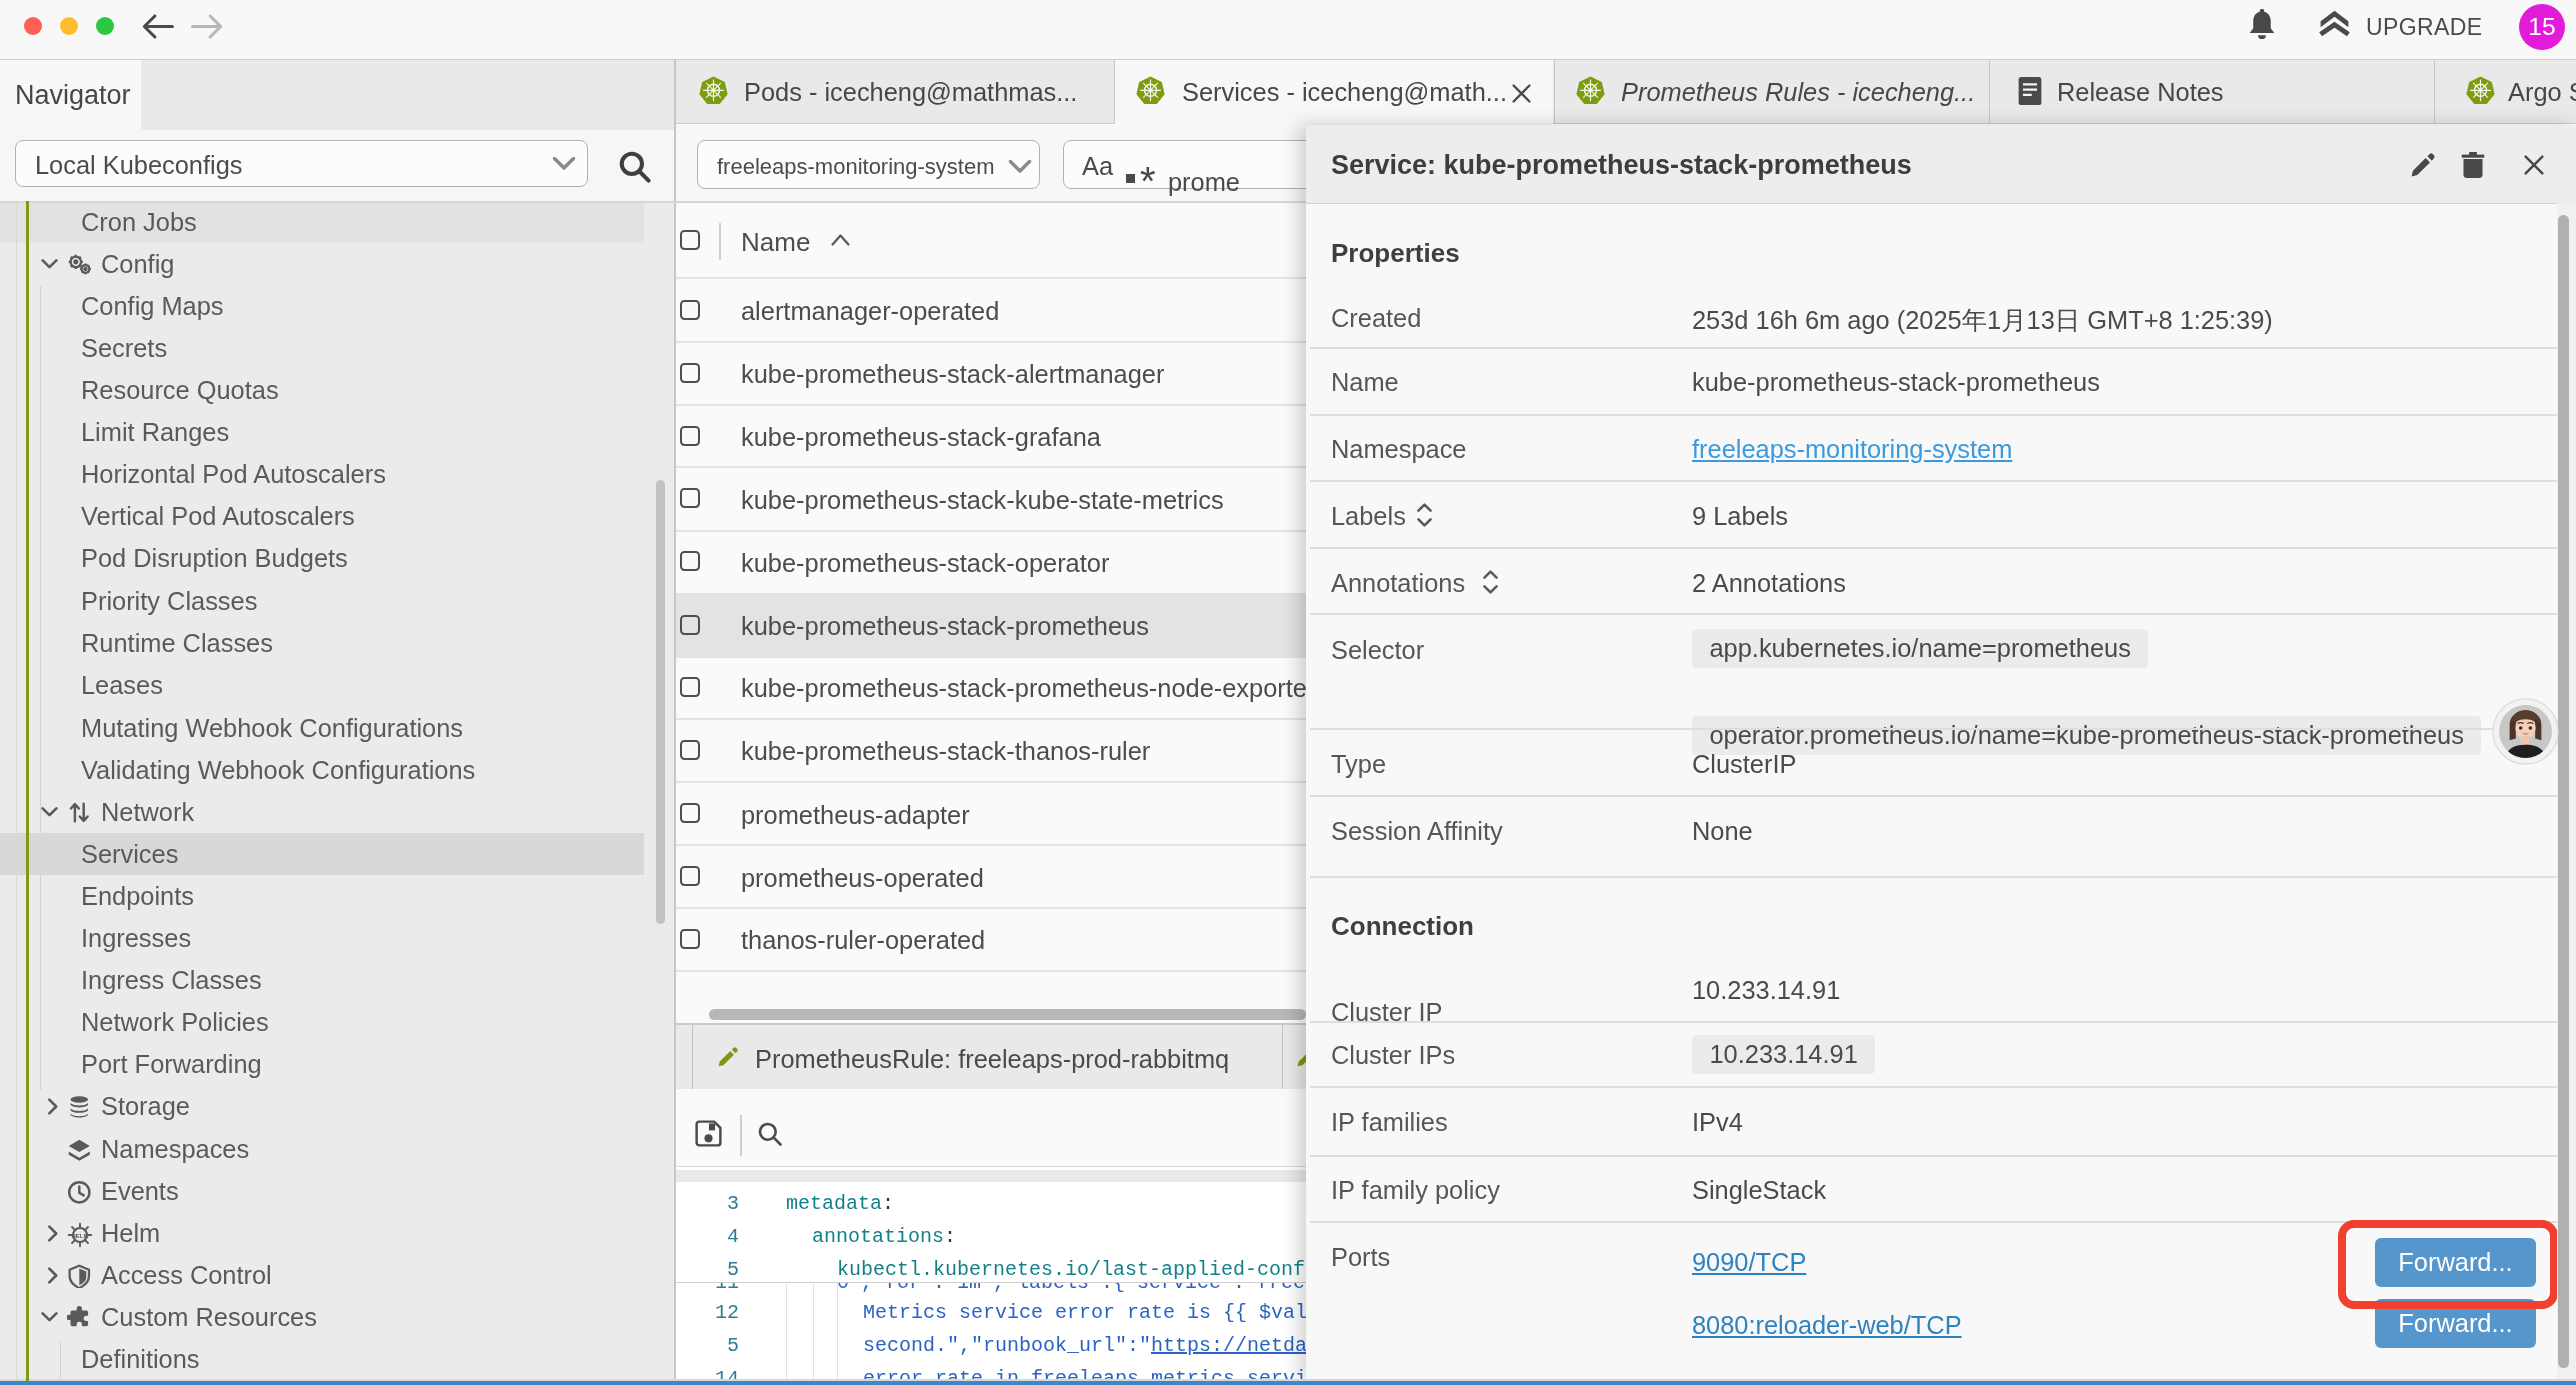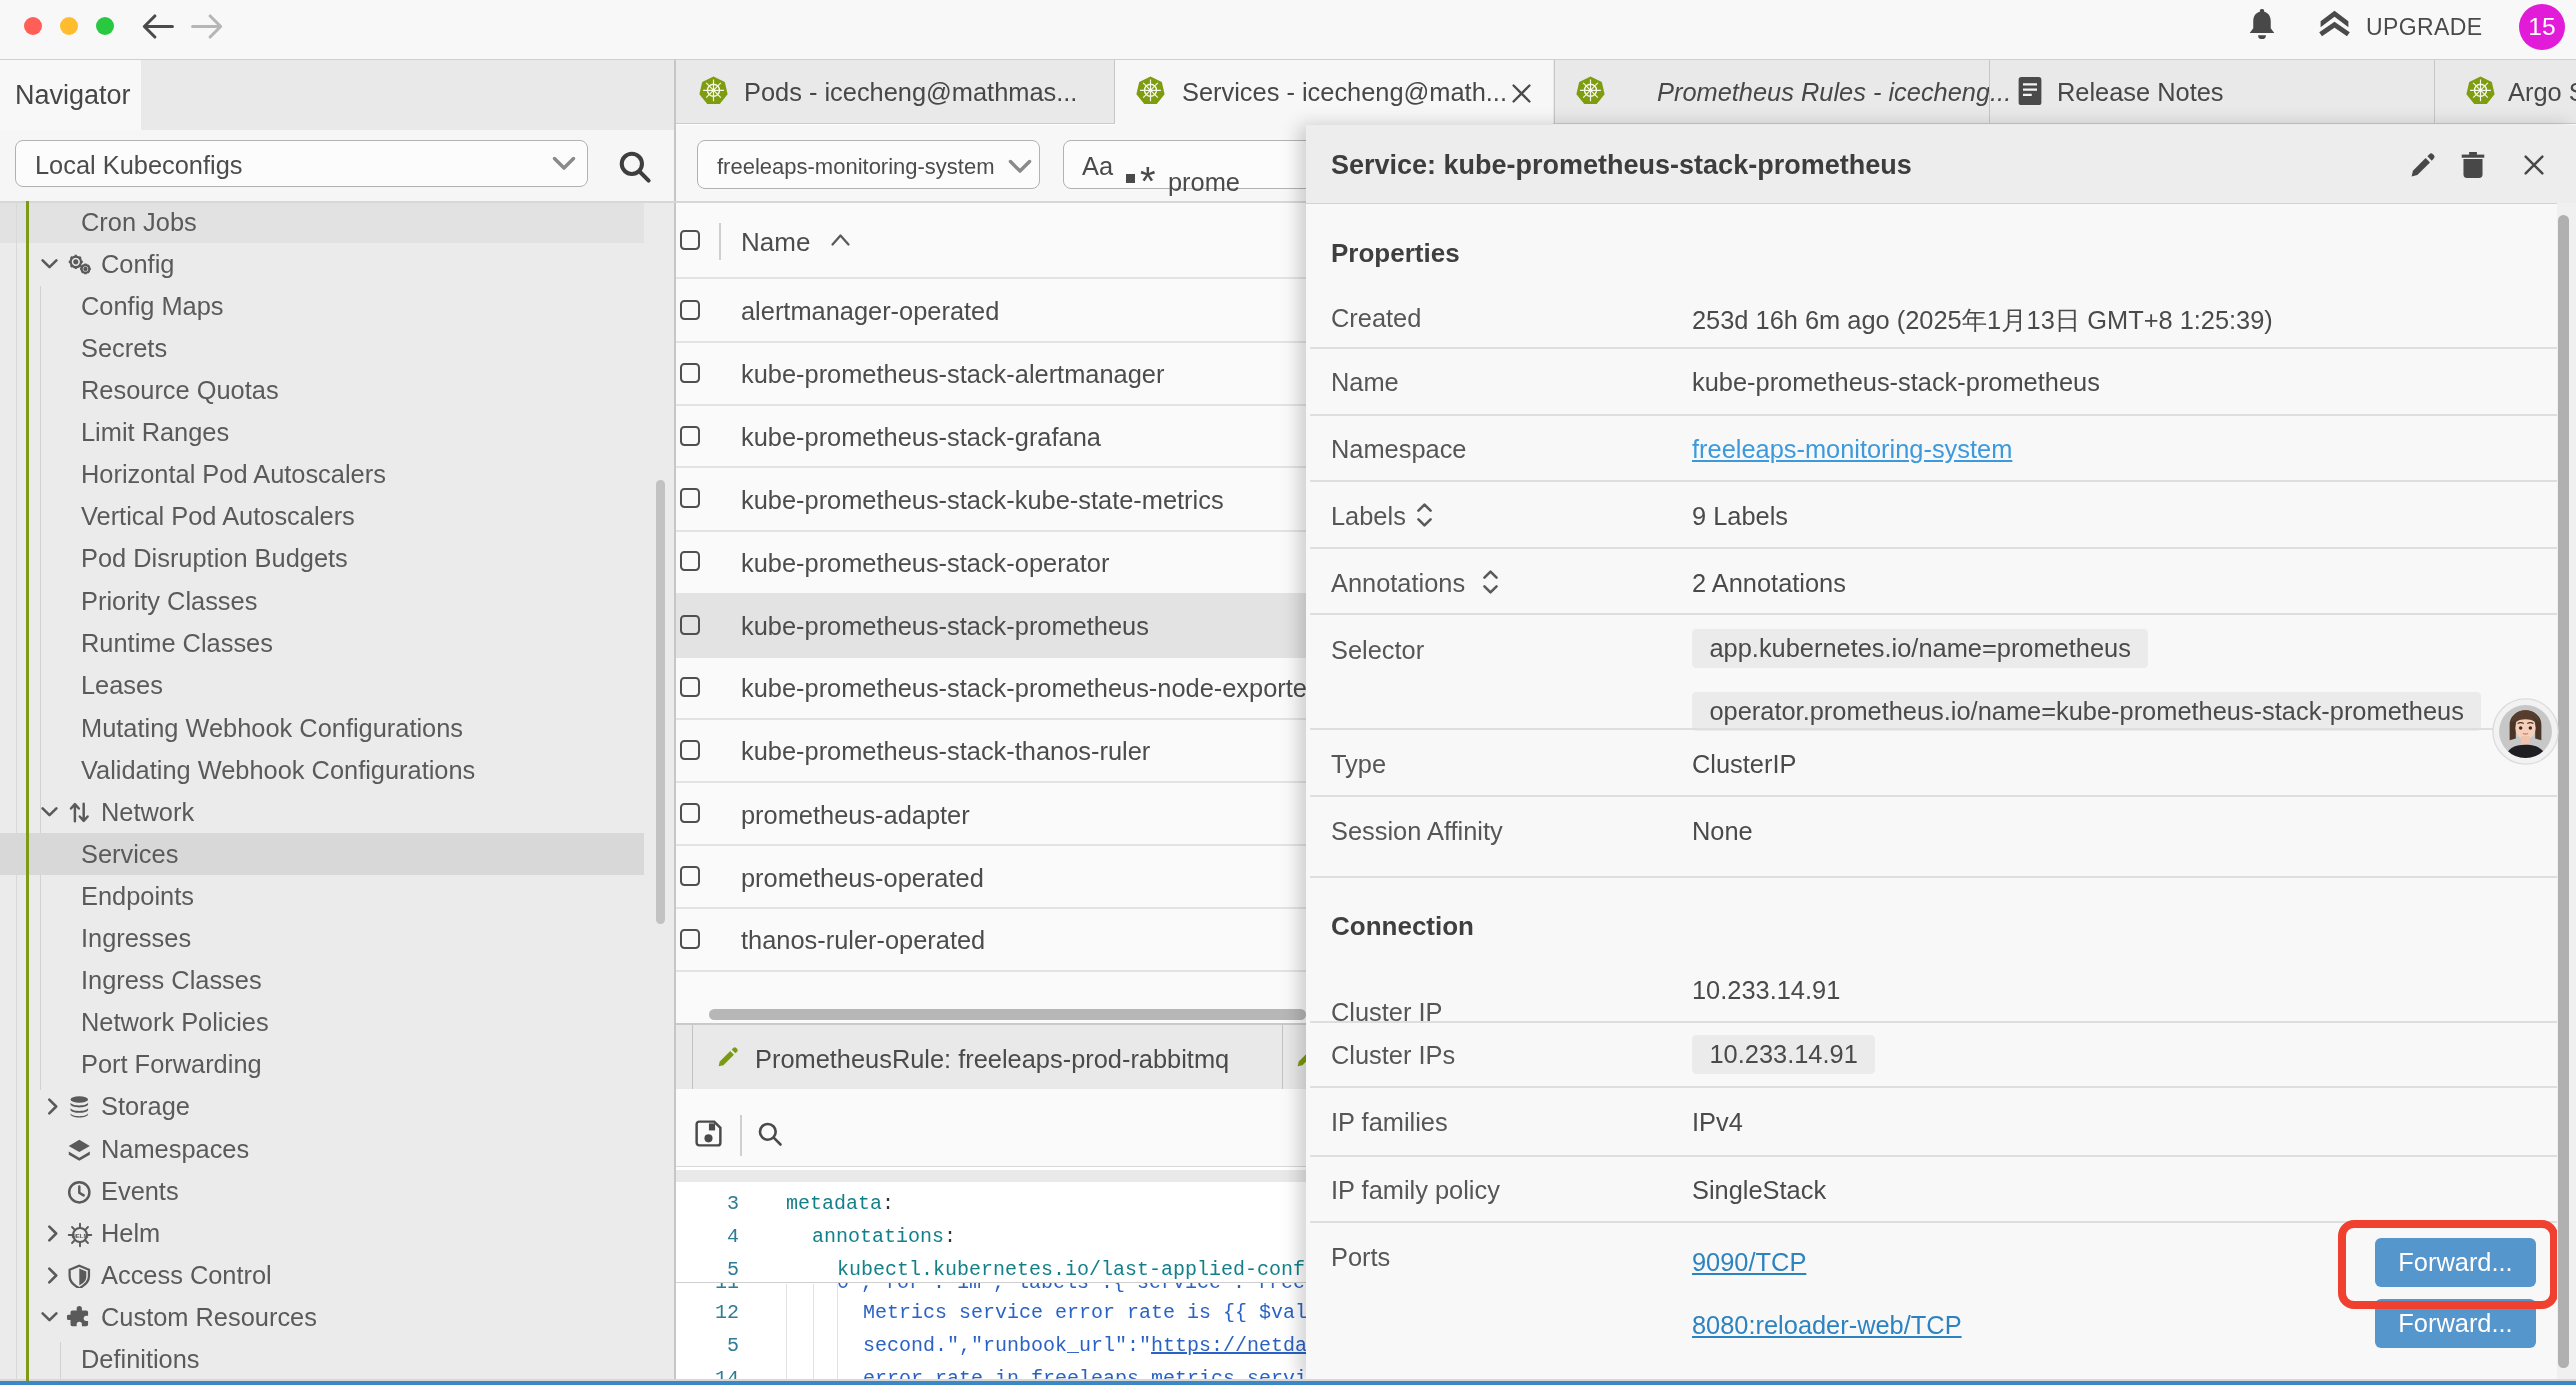--- a/index.html
+++ b/index.html
@@ -207,21 +207,21 @@
       <use href="#k8s"></use>
     </svg>
 <div class="tabtxt" style="left:1182px;">Services - icecheng@math...</div>
 <svg class="abs" style="left:1510px;top:82px;" width="23" height="23" viewBox="0 0 26 26">
   <path d="M4 4 L22 22 M22 4 L4 22" stroke="#4a4a4a" stroke-width="2.6" stroke-linecap="round"></path>
 </svg>
 <div class="tsep" style="left:1554px;"></div>
 <svg class="abs" style="left:1576px;top:76px;" width="29" height="29" viewBox="0 0 30 30">
       <use href="#k8s"></use>
     </svg>
-<div class="tabtxt" style="left:1621px;font-style:italic;margin-left:36px;">Prometheus Rules - icecheng...</div>
+<div class="tabtxt" style="left:1621px;font-style:italic;">Prometheus Rules - icecheng...</div>
 <div class="tsep" style="left:1989px;"></div>
 <svg class="abs" style="left:2016px;top:76px;" width="28" height="30" viewBox="0 0 32 34">
   <rect x="3" y="1" width="26" height="32" rx="3" fill="#4a4a4a"></rect>
   <g stroke="#f5f5f5" stroke-width="2.6">
     <path d="M8 9.5 h16 M8 15.5 h16 M8 21.5 h10"></path>
   </g>
 </svg>
 <div class="tabtxt" style="left:2057px;">Release Notes</div>
 <div class="tsep" style="left:2434px;"></div>
 <svg class="abs" style="left:2466px;top:76px;" width="29" height="29" viewBox="0 0 30 30">
@@ -397,21 +397,21 @@
 <div class="pvalue" style="top:502px;">9 Labels</div>
 <div class="pdiv" style="top:547px;"></div>
 <div class="plabel" style="top:569px;">Annotations</div>
 <svg class="abs" style="left:1479px;top:569px;" width="23" height="26" viewBox="0 0 26 30">
   <path d="M6 10 L13 3 L20 10 M6 20 L13 27 L20 20" fill="none" stroke="#5a5a5a" stroke-width="3" stroke-linecap="round" stroke-linejoin="round"></path>
 </svg>
 <div class="pvalue" style="top:569px;">2 Annotations</div>
 <div class="pdiv" style="top:613px;"></div>
 <div class="plabel" style="top:636px;">Selector</div>
 <div class="pill" style="top:629px;">app.kubernetes.io/name=prometheus</div>
-<div class="pill" style="top:692px;text-align:right;">operator.prometheus.io/name=kube-prometheus-stack-prometheus</div>
+<div class="pill" style="top:716px;text-align:right;">operator.prometheus.io/name=kube-prometheus-stack-prometheus</div>
 <div class="pdiv" style="top:728px;"></div>
 <div class="plabel" style="top:750px;">Type</div>
 <div class="pvalue" style="top:750px;">ClusterIP</div>
 <div class="pdiv" style="top:795px;"></div>
 <div class="plabel" style="top:817px;">Session Affinity</div>
 <div class="pvalue" style="top:817px;">None</div>
 <div class="pdiv" style="top:876px;"></div>
 <div class="phead" style="top:911px;">Connection</div>
 <div class="plabel" style="top:998px;">Cluster IP</div>
 <div class="pvalue" style="top:976px;">10.233.14.91</div>

